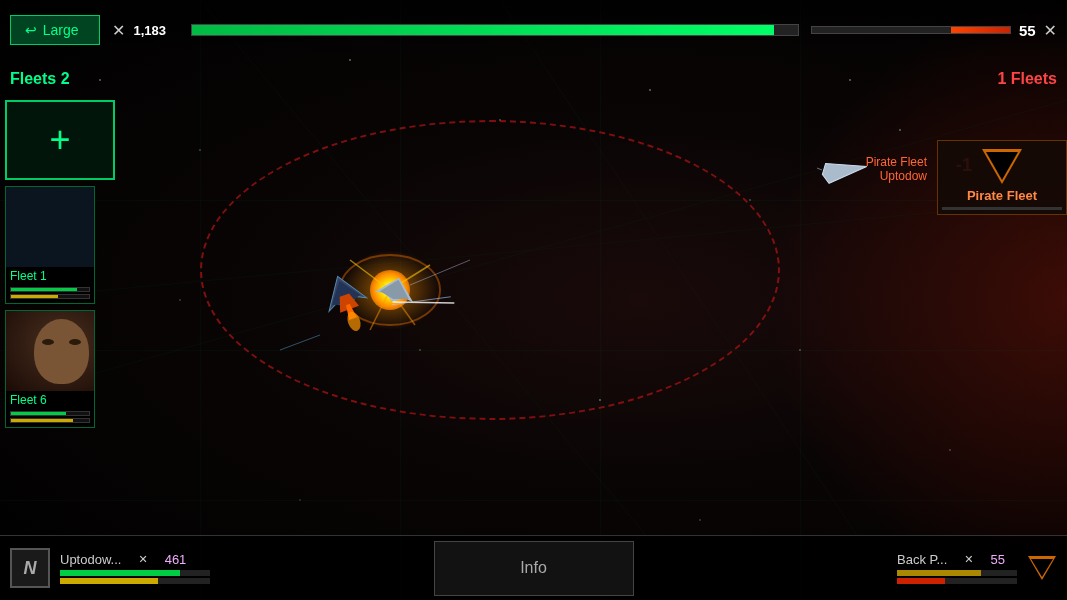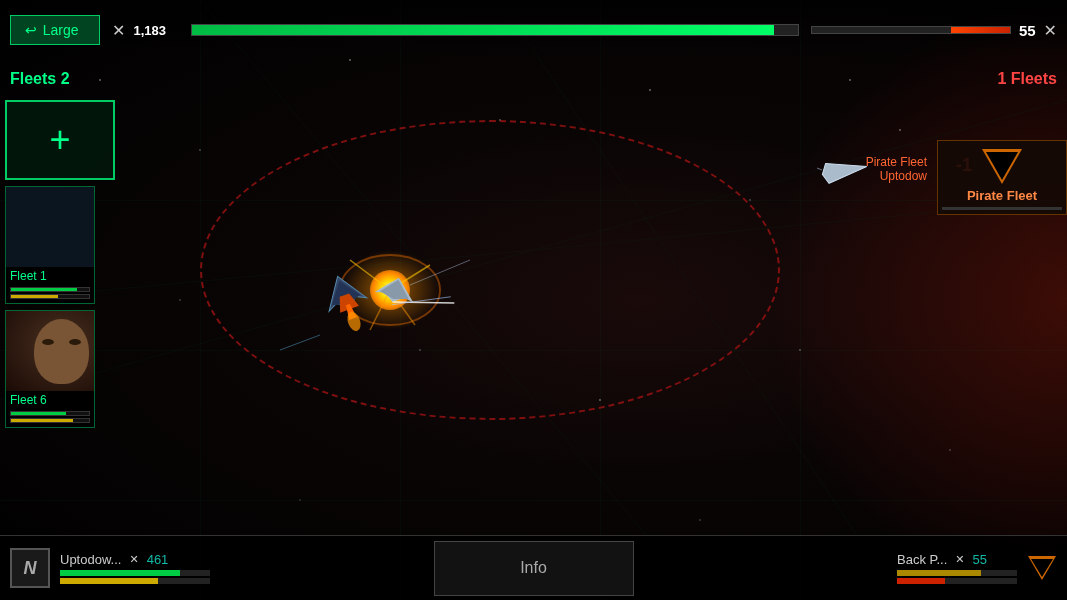--- a/index.html
+++ b/index.html
@@ -441,30 +441,30 @@
 
     .unit-info {
       display: flex;
       flex-direction: column;
       gap: 3px;
     }
 
     .unit-name-row {
       display: flex;
       align-items: center;
-      gap: 8px;
+      gap: 17px;
     }
 
     .unit-name {
       color: #cccccc;
       font-size: 13px;
     }
 
     .unit-count {
-      color: #14b8a6;
+      color: #f0abfc;
       font-size: 13px;
     }
 
     .unit-count-icon {
       color: #ccc;
       font-size: 11px;
     }
 
     .unit-bars {
       display: flex;

